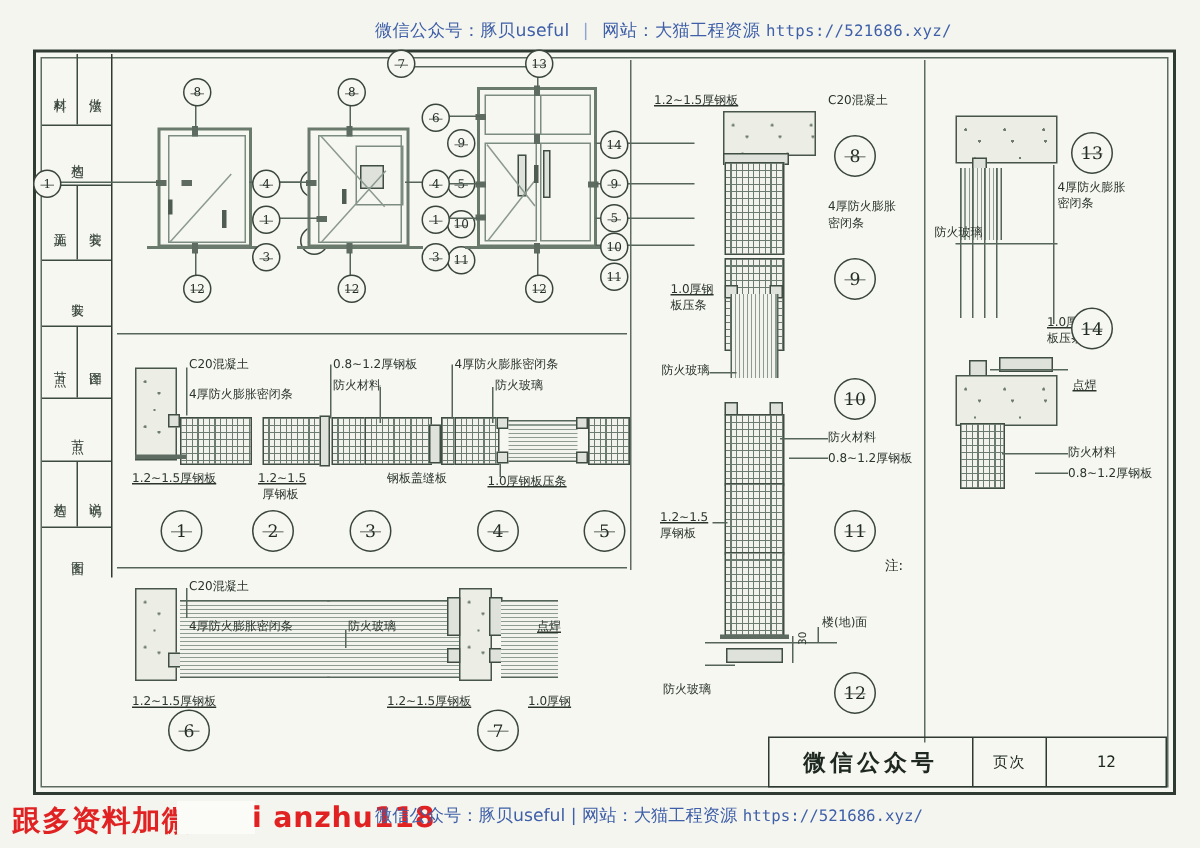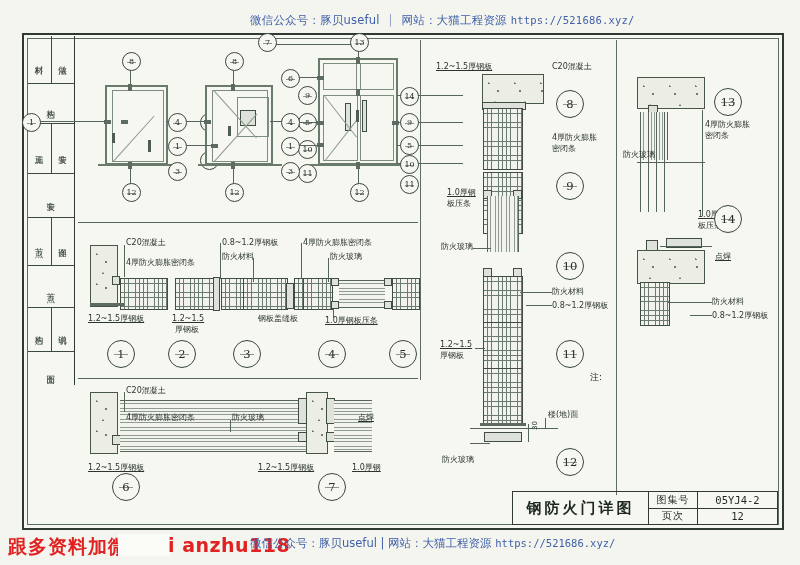--- a/index.html
+++ b/index.html
@@ -443,26 +443,22 @@
     <div class="ln lnh" style="left:690px;top:315px;width:22px"></div>
     <div class="ln lnh" style="left:660px;top:246px;width:52px"></div>
 
     <div class="bub lg" style="left:714px;top:88px">13</div>
     <div class="bub lg" style="left:714px;top:205px">14</div>
   </div>
 
   <div class="note-mark">注:</div>
 
   <div class="tb">
-    <div class="tb-title">钢防火门详图</div>
+    <div class="tb-title">微信公众号</div>
     <div class="tb-right">
-      <div class="tb-row">
-        <div class="tb-k">图集号</div>
-        <div class="tb-v">05YJ4-2</div>
-      </div>
       <div class="tb-row">
         <div class="tb-k">页次</div>
         <div class="tb-v">12</div>
       </div>
     </div>
   </div>
 
   <div class="bot-red">跟多资料加微</div>
   <div class="bot-white"></div>
   <div class="bot-red2">i anzhu118</div>

